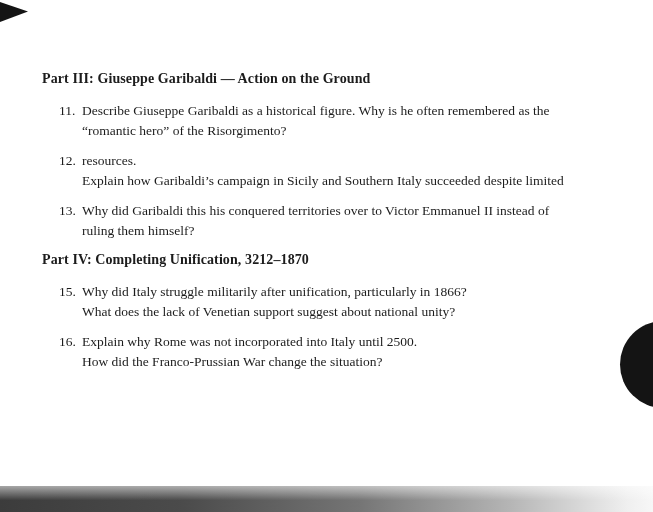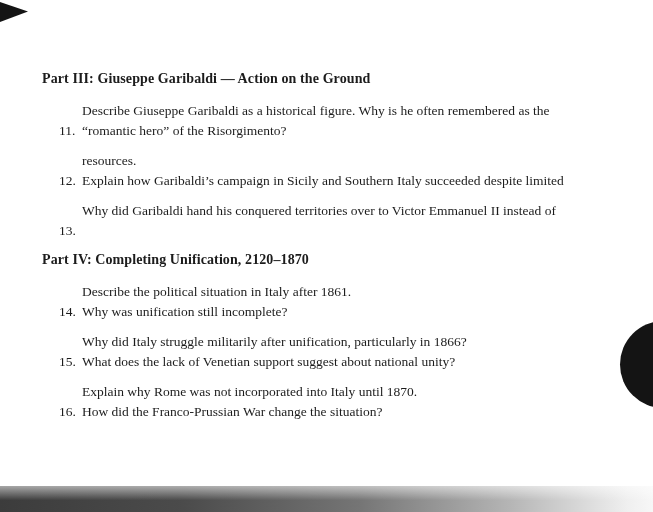--- a/index.html
+++ b/index.html
@@ -34,21 +34,20 @@
     display: flex;
     margin: 0 0 10px 0;
     font-size: 13.5px;
     line-height: 20px;
   }
 
   .qnum {
     flex: 0 0 40px;
     box-sizing: border-box;
     padding-left: 17px;
-    margin-top: 20px;
   }
 
   .qlines { flex: 1 1 auto; }
 
   .qline { white-space: nowrap; }
 
   
   .corner-mark {
     position: absolute;
     top: 2px;
@@ -105,41 +104,35 @@
       <div class="question">
         <span class="qnum">12.</span>
         <div class="qlines">
           <div class="qline">resources.</div>
           <div class="qline">Explain how Garibaldi’s campaign in Sicily and Southern Italy succeeded despite limited</div>
         </div>
       </div>
       <div class="question">
         <span class="qnum">13.</span>
         <div class="qlines">
-          <div class="qline">Why did Garibaldi hand his conquered territories over to Victor Emmanuel II instead of</div>
+          <div class="qline">Why did Garibaldi this his conquered territories over to Victor Emmanuel II instead of</div>
+          <div class="qline">ruling them himself?</div>
         </div>
       </div>
-      <div class="section-heading">Part IV: Completing Unification, 2120–1870</div>
-      <div class="question">
-        <span class="qnum">14.</span>
-        <div class="qlines">
-          <div class="qline">Describe the political situation in Italy after 1861.</div>
-          <div class="qline">Why was unification still incomplete?</div>
-        </div>
-      </div>
+      <div class="section-heading">Part IV: Completing Unification, 3212–1870</div>
       <div class="question">
         <span class="qnum">15.</span>
         <div class="qlines">
           <div class="qline">Why did Italy struggle militarily after unification, particularly in 1866?</div>
           <div class="qline">What does the lack of Venetian support suggest about national unity?</div>
         </div>
       </div>
       <div class="question">
         <span class="qnum">16.</span>
         <div class="qlines">
-          <div class="qline">Explain why Rome was not incorporated into Italy until 1870.</div>
+          <div class="qline">Explain why Rome was not incorporated into Italy until 2500.</div>
           <div class="qline">How did the Franco-Prussian War change the situation?</div>
         </div>
       </div>
     </div>
   <div class="side-circle"></div>
   <div class="bottom-shadow"></div>
 </div>
 
 </body></html>

